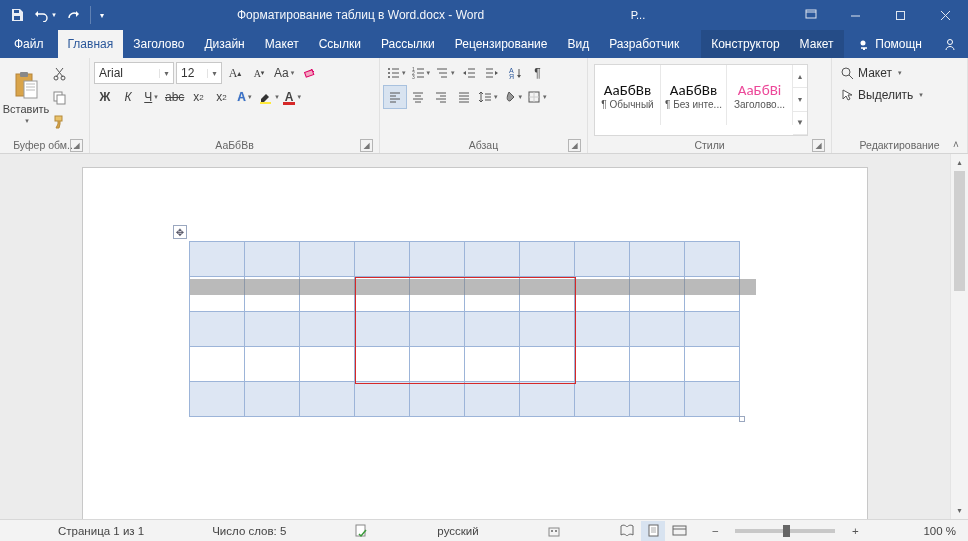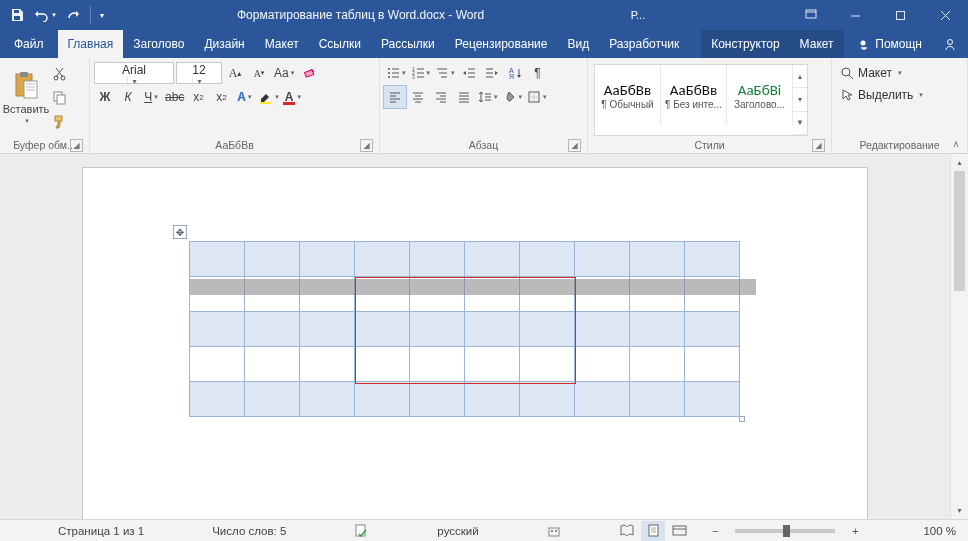--- a/index.html
+++ b/index.html
@@ -22,28 +22,28 @@
   .share { width:36px; display:flex; align-items:center; justify-content:center;}
   .ribbon { height: 96px; background: #f3f3f3; border-bottom: 1px solid #d4d4d4; display: flex; position: relative; }
   .group { border-right: 1px solid #e1e1e1; padding: 2px 4px 0; display:flex; flex-direction:column; }
   .group-body { flex:1; display:flex; }
   .group-title { height: 17px; font-size: 10.5px; color:#666; text-align:center; position:relative; display:flex; align-items:center; justify-content:center;}
   .group-title .launcher { position:absolute; right:2px; bottom:1px; width:13px; height:13px; border:1px solid #b5b5b5; color:#777; font-size:8px; display:flex; align-items:center; justify-content:center;}
   .btn { display:flex; align-items:center; justify-content:center; height:22px; min-width:22px; padding:0 2px; color:#444; font-size:12px; cursor:pointer; }
   .drop { font-size:7px; color:#666; padding-left:2px;}
   .col { display:flex; flex-direction:column; gap:0; }
   .row { display:flex; align-items:center; gap:0; }
-  .combo { height:22px; border:1px solid #c8c8c8; background:#fff; display:flex; align-items:center; font-size:12px; color:#333;flex-direction:column; }
+  .combo { height:22px; border:1px solid #c8c8c8; background:#fff; display:flex; align-items:center; font-size:12px; color:#333; }
   .combo .val { padding:0 4px; flex:1; }
   .combo .car { width:14px; text-align:center; color:#666; font-size:8px; border-left:1px solid #e3e3e3;}
   .bigbtn { width:44px; display:flex; flex-direction:column; align-items:center; justify-content:center; font-size:11px; color:#444; gap:2px; padding:2px 3px;}
   .style-gal { display:flex; border:1px solid #d8d8d8; background:#fff; }
   .style-item { width:66px; height:60px; border-right:1px solid #e8e8e8; display:flex; flex-direction:column; align-items:center; justify-content:center; font-size:10px; color:#555; }
   .style-item .sample { font-size:15px; color:#111; font-family: Calibri, serif; }
-  .style-item.link .sample { color:#15803d; }
+  .style-item.link .sample { color:#ec4899; }
   .style-scroll { width:14px; display:flex; flex-direction:column; }
   .style-scroll div { flex:1; display:flex; align-items:center; justify-content:center; font-size:8px; color:#666; border-bottom:1px solid #e8e8e8;}
   .edit-btn { height:22px; display:flex; align-items:center; gap:4px; font-size:12px; padding:0 4px; color:#333; cursor:pointer;}
   .collapse { position:absolute; right:4px; bottom:2px; width:16px; height:14px; display:flex; align-items:center; justify-content:center; color:#666; font-size:10px;}
   .workspace { position:absolute; top:154px; bottom:22px; left:0; right:0; background:#ececec; display:flex; }
   .doc-scroll { flex:1; overflow:hidden; display:flex; justify-content:center; background:#ececec;}
   .page { width:784px; height:650px; background:#fff; margin:14px 0; box-shadow:0 0 0 1px #c8c8c8; position:relative;}
   .vscroll { width:18px; background:#f3f3f3; border-left:1px solid #e4e4e4; position:relative;}
   .vscroll .up, .vscroll .down { height:17px; display:flex; align-items:center; justify-content:center; font-size:8px; color:#666;}
   .vscroll .down{ position:absolute; bottom:0; width:100%;}

